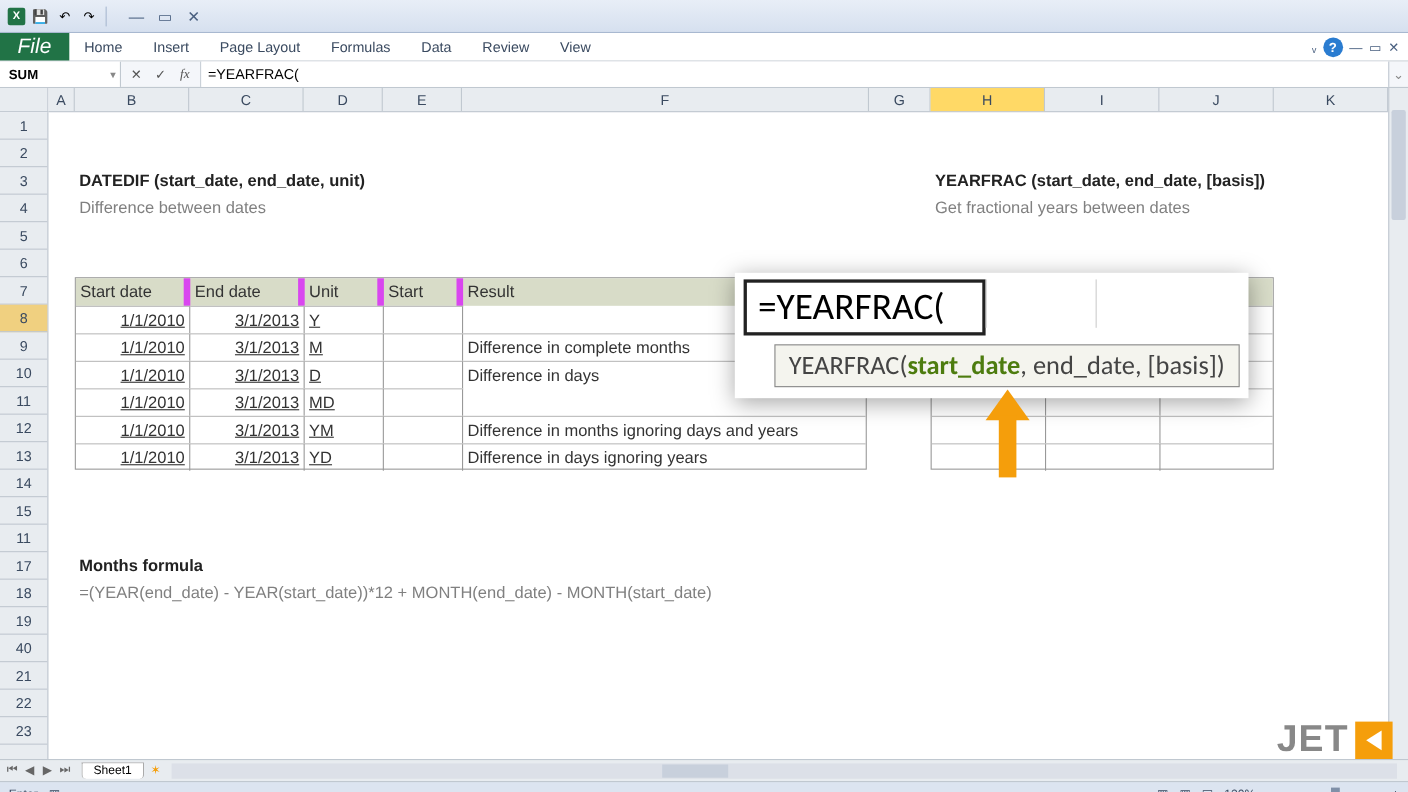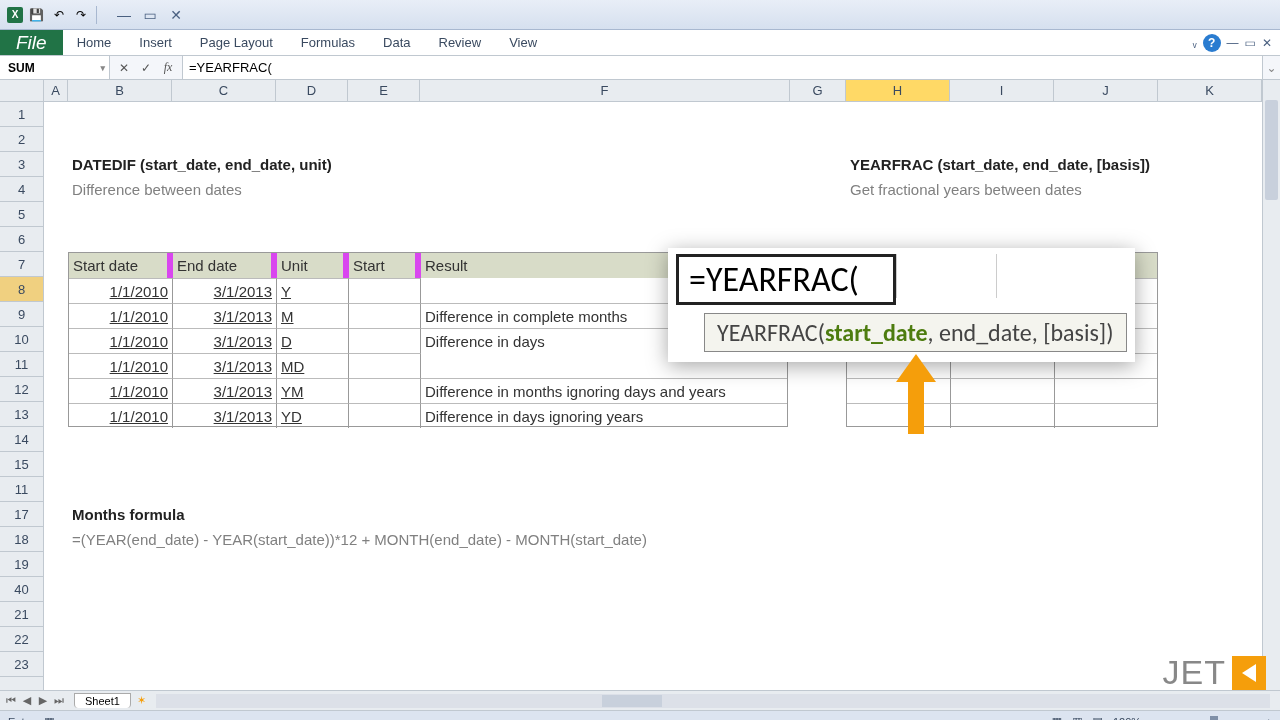--- a/index.html
+++ b/index.html
@@ -80,21 +80,21 @@
 .callout-tip .bold-arg { font-weight: 700; color: #4d7c0f; text-align: right; }
 .callout-row2 { display:flex; align-items:center; }
 .callout-right-cells { display:inline-block; vertical-align:top; }
 .callout-cell { width: 100px; height: 44px; border-left:1px solid #ccc; display:inline-block; }
 .arrow-up { position: absolute; left: 228px; top: 106px; width: 40px; height: 80px; }
 .arrow-up .shaft { position: absolute; left: 12px; top: 24px; width: 16px; height: 56px; background: #f59e0b; }
 .arrow-up .head { position: absolute; left: 0; top: 0; width: 0; height: 0; border-left: 20px solid transparent; border-right: 20px solid transparent; border-bottom: 28px solid #f59e0b; }
 
 
 .logo { position: absolute; right: 14px; bottom: 28px; font-family: Arial, sans-serif; font-size: 34px; font-weight: 800; color: #555; letter-spacing: 1px; display:flex; align-items:center; }
-.logo .jet { color: #888; font-weight: 400; }
+.logo .jet { color: #888; font-weight: 700; }
 .logo .mark { width: 34px; height: 34px; background: #f59e0b; margin-left: 6px; display:flex; align-items:center; justify-content:center; }
 .logo .mark::before { content:""; width:0; height:0; border-top:9px solid transparent; border-bottom:9px solid transparent; border-right:14px solid #fff; }
 
 .cursor-plus { position:absolute; left:640px; top:203px; font-size:16px; color:#555; pointer-events:none; }
 </style>
 </head>
 <body>
 
 <div class="titlebar">
   <div class="qat">

